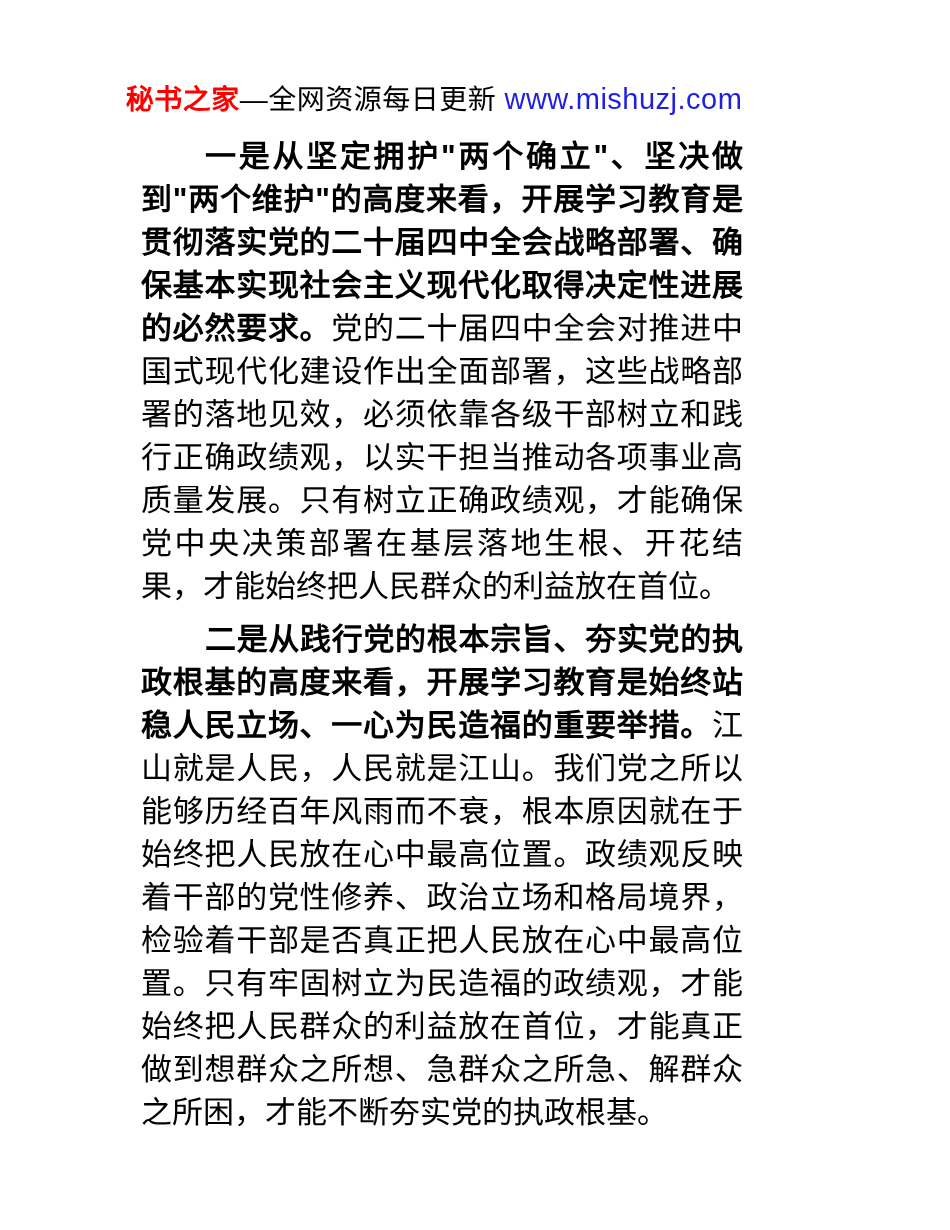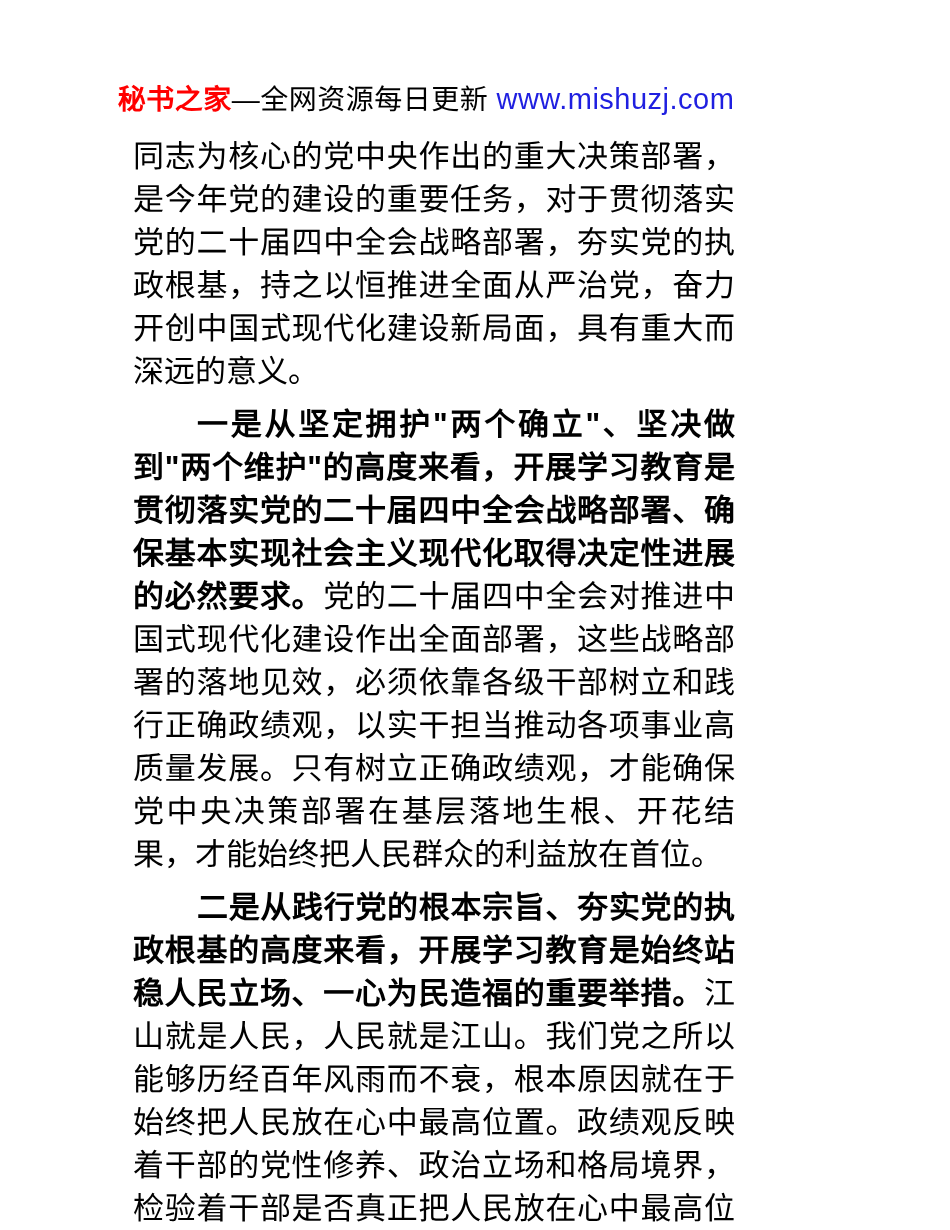--- a/index.html
+++ b/index.html
@@ -8,20 +8,21 @@
     background: #ffffff;
   }
   .page {
     position: relative;
     width: 852px;
     height: 1230px;
     background: #ffffff;
     overflow: hidden;
     font-family: "Liberation Sans", "DejaVu Sans", sans-serif;
     color: #000000;
+    margin-left: 8px;
   }
   .doc-header {
     padding-top: 84px;
     text-align: center;
     font-size: 28px;
     line-height: 30px;
     white-space: nowrap;
     letter-spacing: 0.5px;
   }
   .doc-header .brand {
@@ -58,18 +59,17 @@
 <body>
 
 <div class="page">
 
   <div class="doc-header">
     <span class="brand" style="color: rgb(255, 0, 0);">秘书之家</span><span class="dash">—</span><span class="tagline">全网资源每日更新</span>
     <a class="url" href="#" style="color: rgb(31, 31, 224);">www.mishuzj.com</a>
   </div>
 
   <div class="doc-body">
-      <p class="para"><span>同志为核心的党中央作出的重大决策部署，是今年党的建设的重要任务，对于贯彻落实党的二十届四中全会战略部署，夯实党的执政根基，持之以恒推进全面从严治党，奋力开创中国式现代化建设新局面，具有重大而深远的意义。</span></p>
       <p class="para indent"><b>一是从坚定拥护"两个确立"、坚决做到"两个维护"的高度来看，开展学习教育是贯彻落实党的二十届四中全会战略部署、确保基本实现社会主义现代化取得决定性进展的必然要求。</b><span>党的二十届四中全会对推进中国式现代化建设作出全面部署，这些战略部署的落地见效，必须依靠各级干部树立和践行正确政绩观，以实干担当推动各项事业高质量发展。只有树立正确政绩观，才能确保党中央决策部署在基层落地生根、开花结果，才能始终把人民群众的利益放在首位。</span></p>
       <p class="para indent"><b>二是从践行党的根本宗旨、夯实党的执政根基的高度来看，开展学习教育是始终站稳人民立场、一心为民造福的重要举措。</b><span>江山就是人民，人民就是江山。我们党之所以能够历经百年风雨而不衰，根本原因就在于始终把人民放在心中最高位置。政绩观反映着干部的党性修养、政治立场和格局境界，检验着干部是否真正把人民放在心中最高位置。只有牢固树立为民造福的政绩观，才能始终把人民群众的利益放在首位，才能真正做到想群众之所想、急群众之所急、解群众之所困，才能不断夯实党的执政根基。</span></p>
     </div>
 
 </div>
 
 </body></html>

